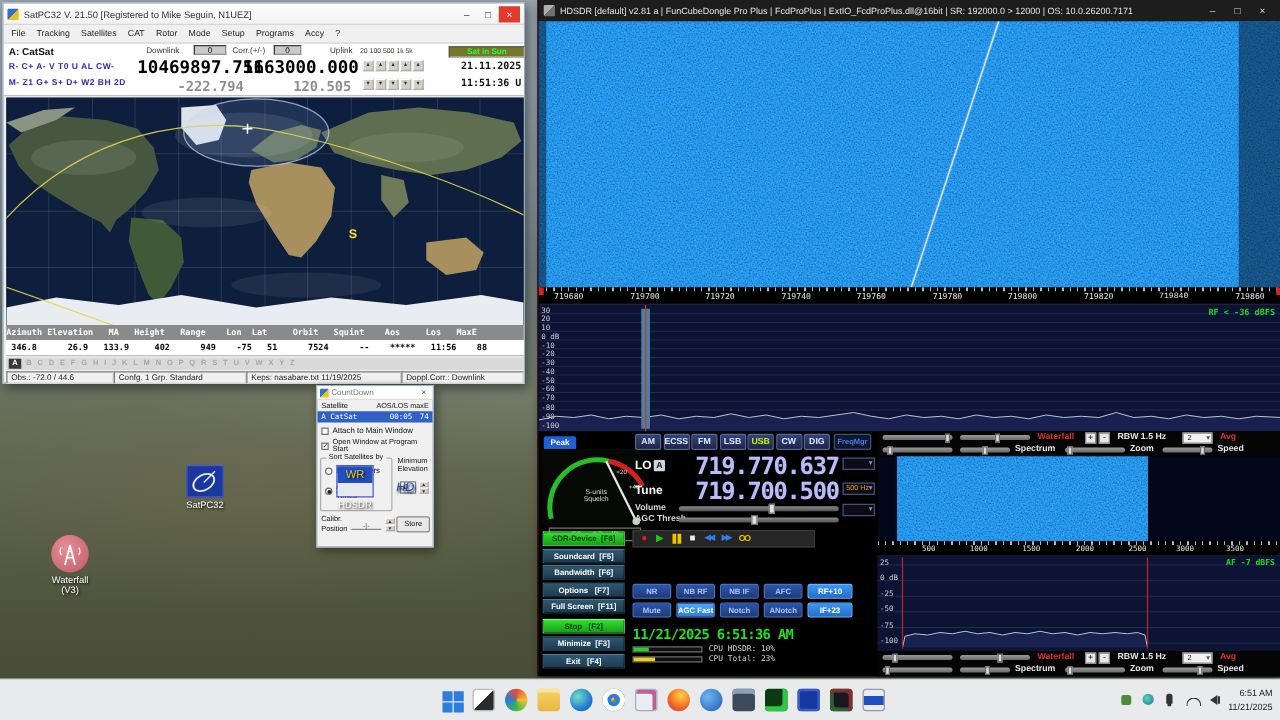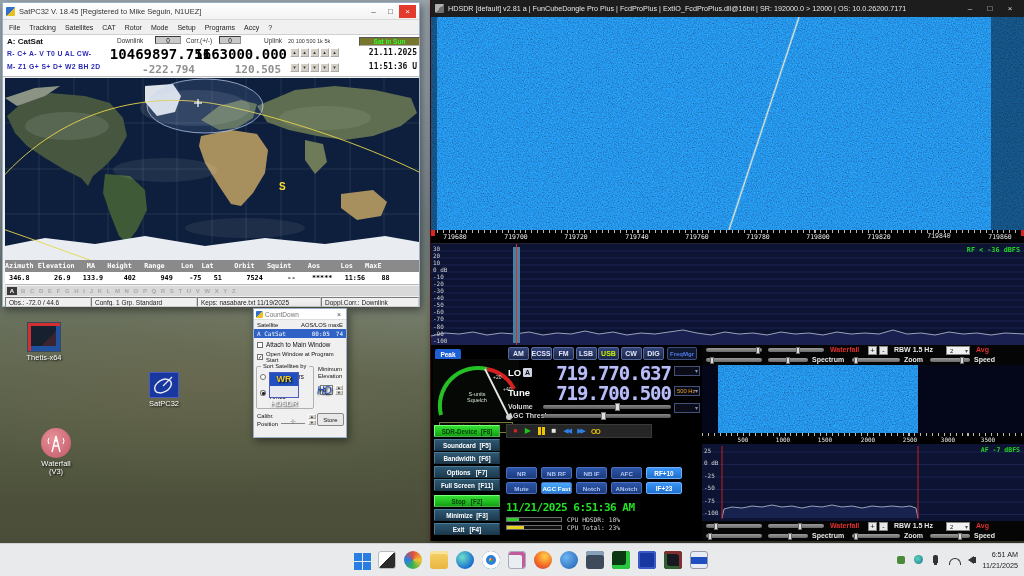--- a/index.html
+++ b/index.html
@@ -157,21 +157,21 @@
       <filter id="nz" x="0" y="0" width="100%" height="100%">
         <feTurbulence type="fractalNoise" baseFrequency="0.8" numOctaves="2" seed="7" stitchTiles="stitch"></feTurbulence>
         <feColorMatrix type="matrix" values="0 0 0 0 0.02  0.55 0 0 0 0.06  1.45 0 0 0 0.20  0 0 0 0 1"></feColorMatrix>
       </filter>
     </defs>
   </svg>
 
   <div class="win sp-win">
     <div class="sp-title">
       <div class="appico"></div>
-      <div class="txt">SatPC32 V. 18.45   [Registered to Mike Seguin, N1UEZ]</div>
+      <div class="txt">SatPC32 V. 21.50   [Registered to Mike Seguin, N1UEZ]</div>
       <div class="winbtns">
         <div class="wbtn">–</div>
         <div class="wbtn">□</div>
         <div class="wbtn close">×</div>
       </div>
     </div>
     <div class="sp-menu">
       <span>File</span>
       <span>Tracking</span>
       <span>Satellites</span>
@@ -597,36 +597,32 @@
           <div class="cb-wh" style="left:202px;top:11px;">Zoom</div>
           <div class="cb-sl" style="left:228px;top:13px;width:40px;">
               <div class="cb-th" style="left:28px;"></div>
             </div>
           <div class="cb-wh" style="left:272px;top:11px;">Speed</div>
         </div>
       </div>
     </div>
   </div>
 
-  <div class="dicon" style="left:8px;top:322px;">
-    <div class="img" style="width:34px;height:30px;background:linear-gradient(135deg,#16202e 60%,#3a2430 60%),#16202e;border:1px solid #3a4a5a;box-shadow:inset 3px 3px 0 #d03030, inset -4px -5px 0 #2050a0;"></div>
-    <div class="lbl">Thetis-x64</div>
-  </div>
   <div class="dicon" style="left:132px;top:372px;width:64px;">
     <div class="img" style="width:30px;height:26px;position:relative;background:#1838a0;border:1px solid #4a5ac0;">
       <svg width="28" height="24" style="position:absolute;left:0;top:0;">
         <ellipse cx="13" cy="13" rx="9" ry="6" fill="none" stroke="#e8e8f8" stroke-width="1.5" transform="rotate(-30 13 13)"></ellipse>
         <line x1="13" y1="13" x2="22" y2="4" stroke="#e8e8f8" stroke-width="1.2"></line>
       </svg>
     </div>
     <div class="lbl">SatPC32</div>
   </div>
   <div class="dicon" style="left:252px;top:372px;width:64px;">
     <div class="img" style="width:30px;height:26px;background:linear-gradient(#2050c0 55%,#e8e8f0 55%);border:1px solid #4a5ac0;line-height:12px;">
-      <div style="color:#f0c820;font-weight:bold;font-size:9px;">WR</div>
+      <div style="color:#f0c820;font-weight:normal;font-size:9px;">WR</div>
       <div style="color:#2050c0;font-weight:normal;font-size:10px;font-style:italic;margin-left:47px;">HD</div>
     </div>
     <div class="lbl">HDSDR</div>
   </div>
   <div class="dicon" style="left:20px;top:428px;">
     <div class="img" style="width:30px;height:30px;position:relative;background:radial-gradient(circle at 40% 35%,#e89098,#c05868);border-radius:50%;">
       <svg width="30" height="30" style="position:absolute;left:0;top:0;">
         <path d="M15,8 L11,24 M15,8 L19,24 M12,18 L18,18 M13,13 L17,13" stroke="#fff" stroke-width="1.4" fill="none"></path>
         <path d="M8,10 Q6,13 8,16 M22,10 Q24,13 22,16" stroke="#fff" stroke-width="1" fill="none"></path>
       </svg>

